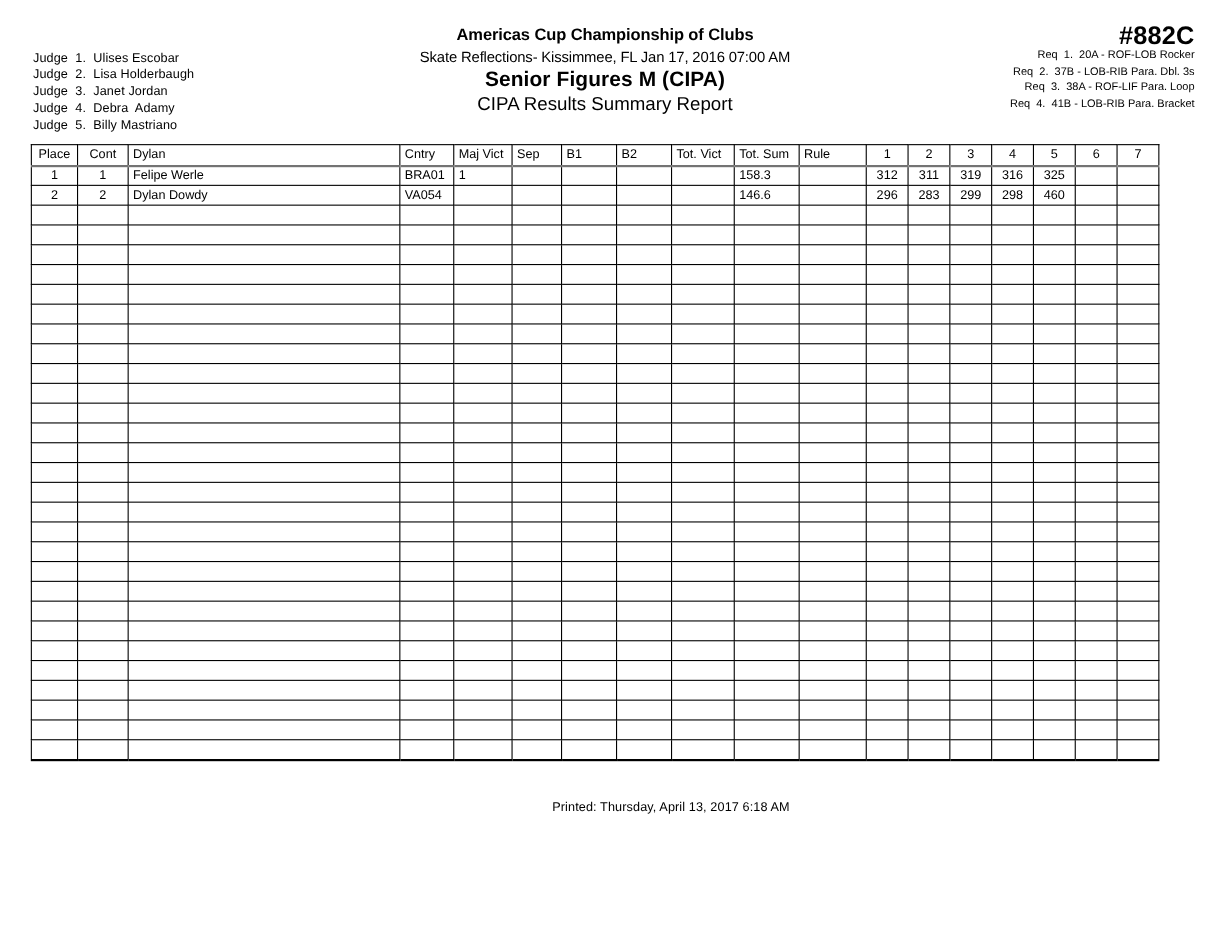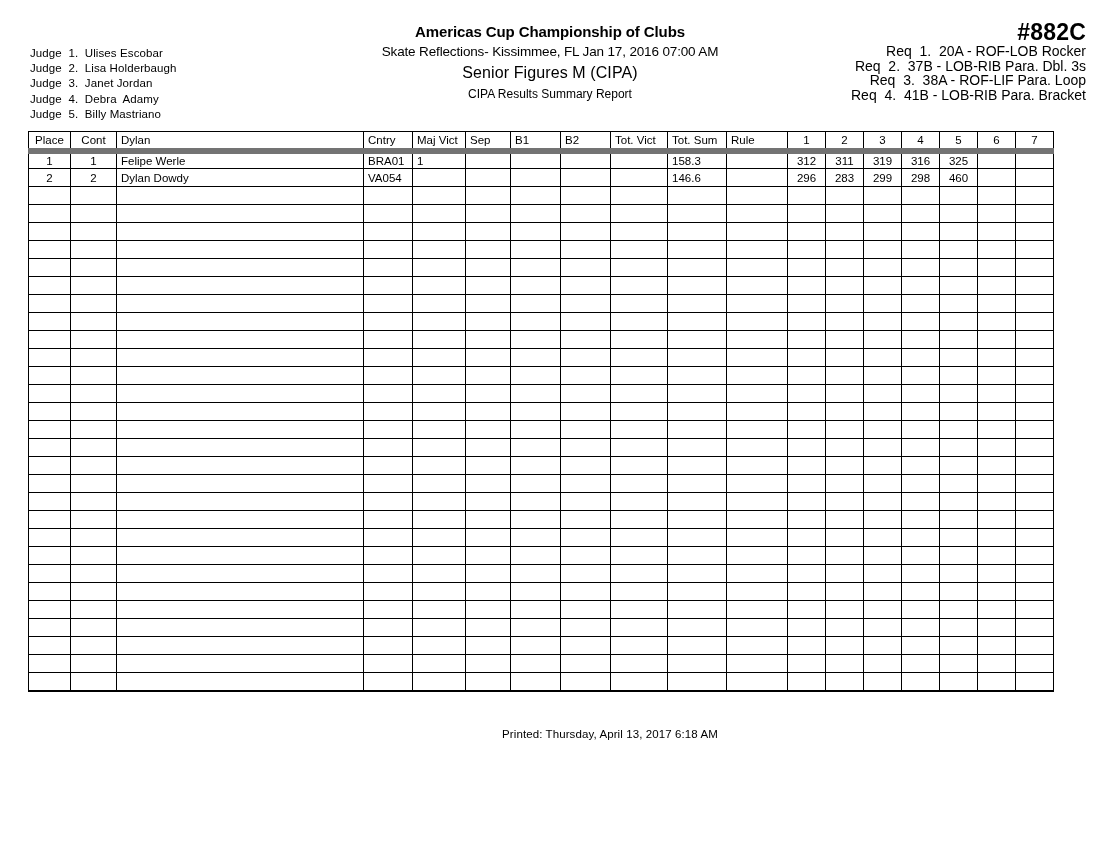--- a/index.html
+++ b/index.html
@@ -44,46 +44,46 @@
     font-weight: bold;
     line-height: 20px;
     letter-spacing: -0.1px;
   }
   #event-sub {
     font-size: 13.5px;
     line-height: 19px;
     letter-spacing: -0.15px;
   }
   #division-title {
-    font-size: 16px;
-    font-weight: normal;
+    font-size: 19px;
+    font-weight: bold;
     line-height: 23px;
     letter-spacing: 0.1px;
   }
   #report-title {
-    font-size: 12px;
+    font-size: 17px;
     line-height: 21px;
   }
 
   
   #header-right {
     position: absolute;
     right: 14px;
     top: 20px;
     width: 240px;
     text-align: right;
   }
   #event-number {
     font-size: 23px;
     font-weight: bold;
     line-height: 24px;
     letter-spacing: 0.2px;
   }
   .req-line {
-    font-size: 14px;
+    font-size: 10px;
     line-height: 14.5px;
     white-space: pre;
   }
 
   
   #results-table {
     position: absolute;
     left: 28px;
     top: 131px;
     border-collapse: collapse;
@@ -98,21 +98,21 @@
     height: 18px;
     padding: 0 0 0 4px;
     text-align: left;
     vertical-align: middle;
     overflow: hidden;
     white-space: nowrap;
     box-sizing: border-box;
   }
   #results-table thead th {
     height: 19px;
-    border-bottom: 6px solid #737373;
+    border-bottom: 2px solid #737373;
   }
   #results-table tbody tr:last-child td {
     border-bottom: 2px solid #000000;
   }
   
   .jcol {
     text-align: center !important;
     padding: 0 !important;
   }
   .ccol {

